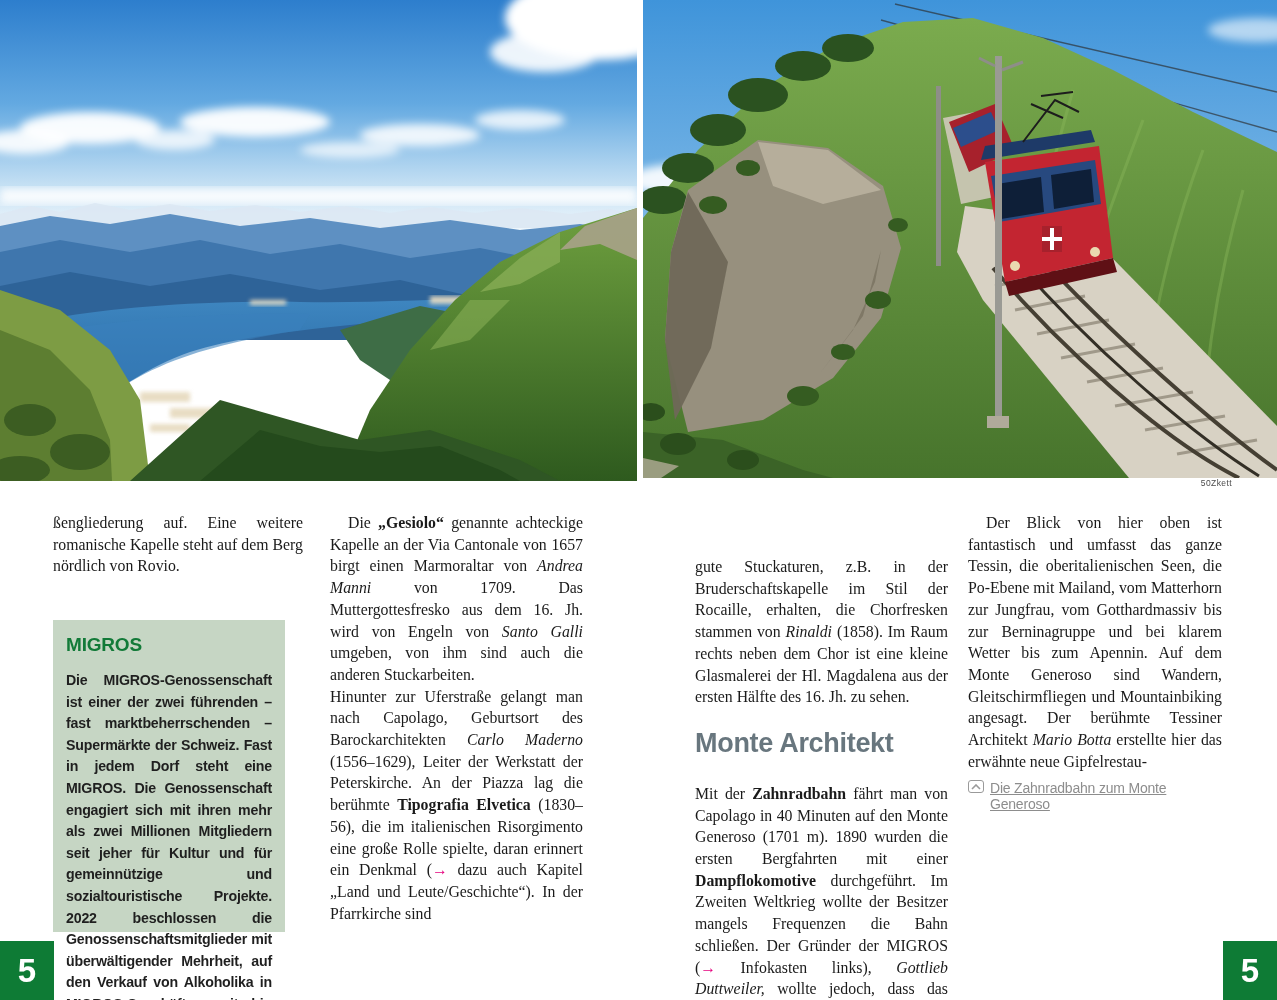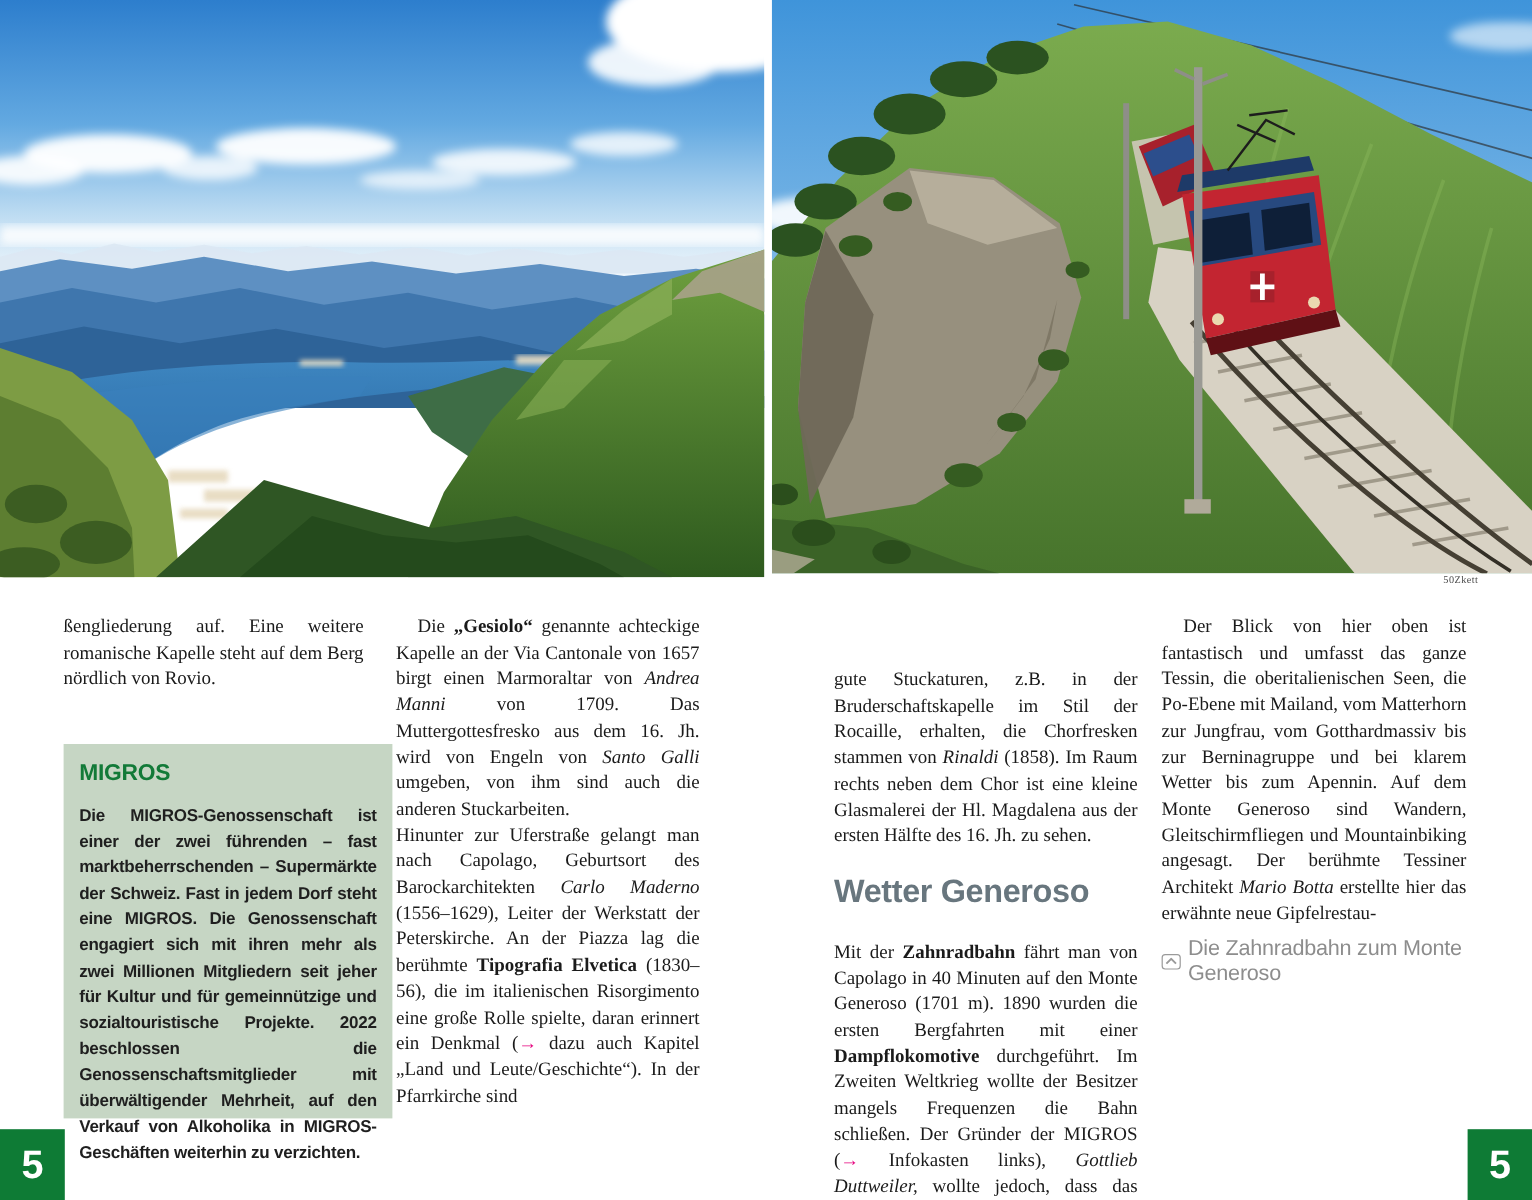--- a/index.html
+++ b/index.html
@@ -4,47 +4,47 @@
 <style>
   html,body{margin:0;padding:0;background:#ffffff;}
   body{width:1277px;height:1000px;position:relative;overflow:hidden;
        font-family:"Liberation Serif",serif;-webkit-font-smoothing:antialiased;}
 
   
   .photo{position:absolute;top:0;overflow:hidden;}
   .photo svg{display:block;}
   .photo-left{left:0;width:637px;height:481px;}
   .photo-right{left:643px;width:634px;height:478px;}
-  .credit{position:absolute;top:478px;right:45px;font-family:Liberation Serif, serif;
+  .credit{position:absolute;top:478px;right:45px;font-family:Liberation Sans, sans-serif;
           font-size:8.5px;color:#4a4a4a;letter-spacing:.4px;}
 
   
   .col{position:absolute;top:512px;}
   .c1{left:53px;width:250px;}
   .c2{left:330px;width:253px;}
   .c3{left:695px;width:253px;margin-top:44px;}
   .c4{left:968px;width:254px;}
   p.body{margin:0;font-size:15.8px;line-height:21.7px;text-align:justify;color:#1a1a1a;}
   p.indent{text-indent:18px;}
   .arrow{color:#e5007d;font-family:"Liberation Sans",sans-serif;font-weight:bold;}
 
   h2.sec{font-family:"Liberation Sans",sans-serif;font-weight:bold;color:#68767e;
          font-size:27px;line-height:28px;letter-spacing:-.3px;margin:21px 0 26px;}
 
   
-  .infobox{margin-top:43px;background:#c6d6c4;width:274px;height:312px;
+  .infobox{margin-top:43px;background:#c6d6c4;width:232px;height:312px;
            box-sizing:border-box;padding:14px 13px 0 13px;}
   .infobox h3{margin:0 0 14px 0;font-family:"Liberation Sans",sans-serif;font-weight:bold;
               font-size:19px;color:#127a38;letter-spacing:-.2px;}
   .infobox p{margin:0;font-family:"Liberation Sans",sans-serif;font-size:14.2px;
              line-height:21.6px;text-align:justify;color:#1f1f1f;letter-spacing:-.2px;font-weight:bold;}
 
   
-  .caption{margin-top:8px;display:flex;align-items:center;gap:6px;
-           font-family:"Liberation Sans",sans-serif;font-size:18px;color:#8d8d8d;letter-spacing:-.2px;}
+  .caption{margin-top:8px;display:flex;gap:6px;
+           font-family:"Liberation Sans",sans-serif;font-size:14px;color:#8d8d8d;letter-spacing:-.2px;text-decoration:underline;}
   .cap-icon{width:16px;height:13px;border:1.3px solid #9a9a9a;border-radius:3px;
             display:flex;align-items:center;justify-content:center;flex:0 0 auto;box-sizing:border-box;}
 
   
   .pagenum{position:absolute;bottom:0;width:54px;height:59px;background:#0e7b35;color:#ffffff;
            font-family:"Liberation Sans",sans-serif;font-weight:bold;font-size:33px;
            display:flex;align-items:center;justify-content:center;}
   .pn-left{left:0;}
   .pn-right{right:0;}
 </style>
@@ -239,21 +239,21 @@
   </div>
 </div>
 
 <div class="col c2">
   <p class="body indent"><span>Die </span><b>„Gesiolo“</b><span> genannte achteckige Kapelle an der Via Cantonale von 1657 birgt einen Marmoraltar von </span><i>Andrea Manni</i><span> von 1709. Das Muttergottesfresko aus dem 16. Jh. wird von Engeln von </span><i>Santo Galli</i><span> umgeben, von ihm sind auch die anderen Stuckarbeiten.</span></p>
   <p class="body"><span>Hinunter zur Uferstraße gelangt man nach Capolago, Geburtsort des Barockarchitekten </span><i>Carlo Maderno</i><span> (1556–1629), Leiter der Werkstatt der Peterskirche. An der Piazza lag die berühmte </span><b>Tipografia Elvetica</b><span> (1830–56), die im italienischen Risorgimento eine große Rolle spielte, daran erinnert ein Denkmal (</span><span class="arrow">→</span><span> dazu auch Kapitel „Land und Leute/Geschichte“). In der Pfarrkirche sind</span></p>
 </div>
 
 <div class="col c3">
   <p class="body"><span>gute Stuckaturen, z.B. in der Bruderschaftskapelle im Stil der Rocaille, erhalten, die Chorfresken stammen von </span><i>Rinaldi</i><span> (1858). Im Raum rechts neben dem Chor ist eine kleine Glasmalerei der Hl. Magdalena aus der ersten Hälfte des 16. Jh. zu sehen.</span></p>
-  <h2 class="sec">Wetter Generoso</h2>
+  <h2 class="sec">Monte Architekt</h2>
   <p class="body"><span>Mit der </span><b>Zahnradbahn</b><span> fährt man von Capolago in 40 Minuten auf den Monte Generoso (1701 m). 1890 wurden die ersten Bergfahrten mit einer </span><b>Dampflokomotive</b><span> durchgeführt. Im Zweiten Weltkrieg wollte der Besitzer mangels Frequenzen die Bahn schließen. Der Gründer der MIGROS (</span><span class="arrow">→</span><span> Infokasten links), </span><i>Gottlieb Duttweiler,</i><span> wollte jedoch, dass das einzigartige Panorama am Süd-</span></p>
 </div>
 
 <div class="col c4">
   <p class="body indent"><span>Der Blick von hier oben ist fantastisch und umfasst das ganze Tessin, die oberitalienischen Seen, die Po-Ebene mit Mailand, vom Matterhorn zur Jungfrau, vom Gotthardmassiv bis zur Berninagruppe und bei klarem Wetter bis zum Apennin. Auf dem Monte Generoso sind Wandern, Gleitschirmfliegen und Mountainbiking angesagt. Der berühmte Tessiner Architekt </span><i>Mario Botta</i><span> erstellte hier das erwähnte neue Gipfelrestau-</span></p>
   <div class="caption">
     <span class="cap-icon">
       <svg width="10" height="6" viewBox="0 0 10 6">
           <polyline points="1,5 5,1 9,5" fill="none" stroke="#9a9a9a" stroke-width="1.6"></polyline>
         </svg>

